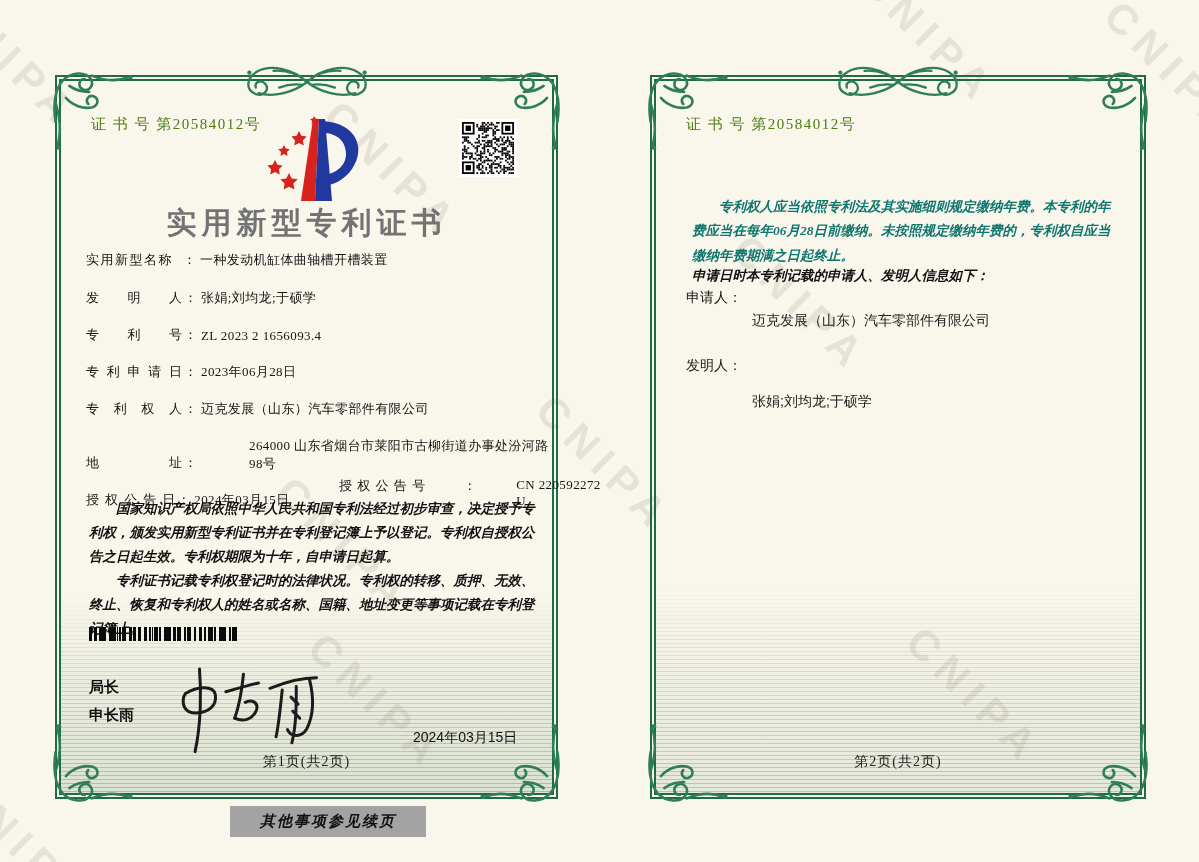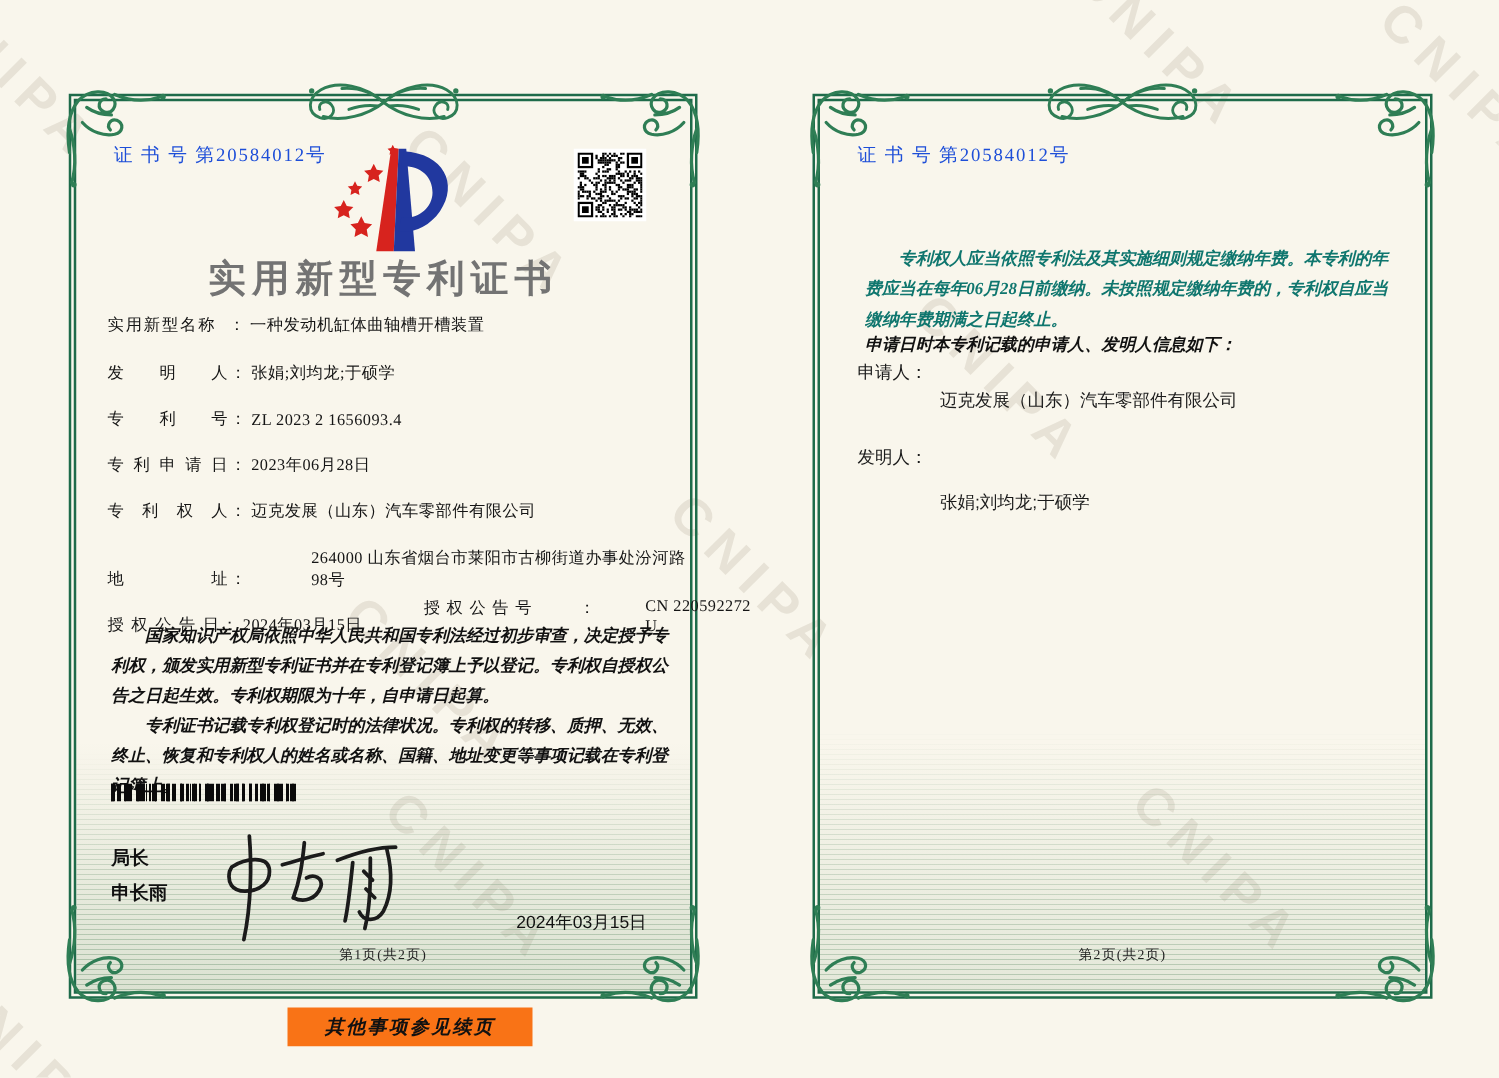--- a/index.html
+++ b/index.html
@@ -49,25 +49,25 @@
   .corner{width:86px;height:86px;}
   .c-bl{left:-14px;bottom:-14px;}
   .c-br{right:-14px;bottom:-14px;transform:scaleX(-1);}
   .c-tl{left:-14px;top:-14px;transform:scaleY(-1);}
   .c-tr{right:-14px;top:-14px;transform:scale(-1,-1);}
   .top-center{left:50%;top:-21px;transform:translateX(-50%);width:186px;height:44px;}
 
   
   .cert-no{
     position:absolute;left:30px;top:34px;
-    font-size:15px;letter-spacing:1.5px;color:#1d4ed8;
+    font-size:15px;letter-spacing:1.5px;color:#4d7c0f;
   }
   .page-no{
     position:absolute;left:0;right:0;bottom:22px;text-align:center;
-    font-size:11px;letter-spacing:1px;color:#222;
+    font-size:14px;letter-spacing:1px;color:#222;
   }
 
   
   .logo{position:absolute;left:192px;top:32px;width:128px;height:90px;}
   .qr{position:absolute;left:398px;top:38px;width:58px;height:58px;background:#fff;padding:3px;box-sizing:border-box;}
   .qr svg{display:block;width:100%;height:100%;}
   .p1-title{
     position:absolute;left:0;right:0;top:122px;text-align:center;
     font-size:30px;font-weight:bold;letter-spacing:5px;color:#737373;
   }
@@ -97,21 +97,21 @@
     font-size:15px;font-weight:600;color:#111;line-height:1.85;
   }
   .signature{position:absolute;left:98px;top:565px;width:176px;height:118px;}
   .sign-date{
     position:absolute;left:352px;top:648px;
     font-family:"Liberation Sans","DejaVu Sans",sans-serif;
     font-size:14px;color:#111;
   }
   .cont-note-box{
     position:absolute;left:230px;top:806px;width:196px;height:31px;
-    background:#f97316;display:flex;align-items:center;justify-content:center;
+    background:#a3a3a3;display:flex;align-items:center;justify-content:center;
   }
   .cont-note{
     font-size:15px;font-style:italic;font-weight:600;letter-spacing:2px;color:#111;
   }
 
   
   .p2-para1{
     position:absolute;left:36px;top:114px;width:428px;
     font-size:13.5px;font-style:italic;font-weight:600;line-height:1.8;color:#0f766e;
     text-indent:2em;margin:0;

